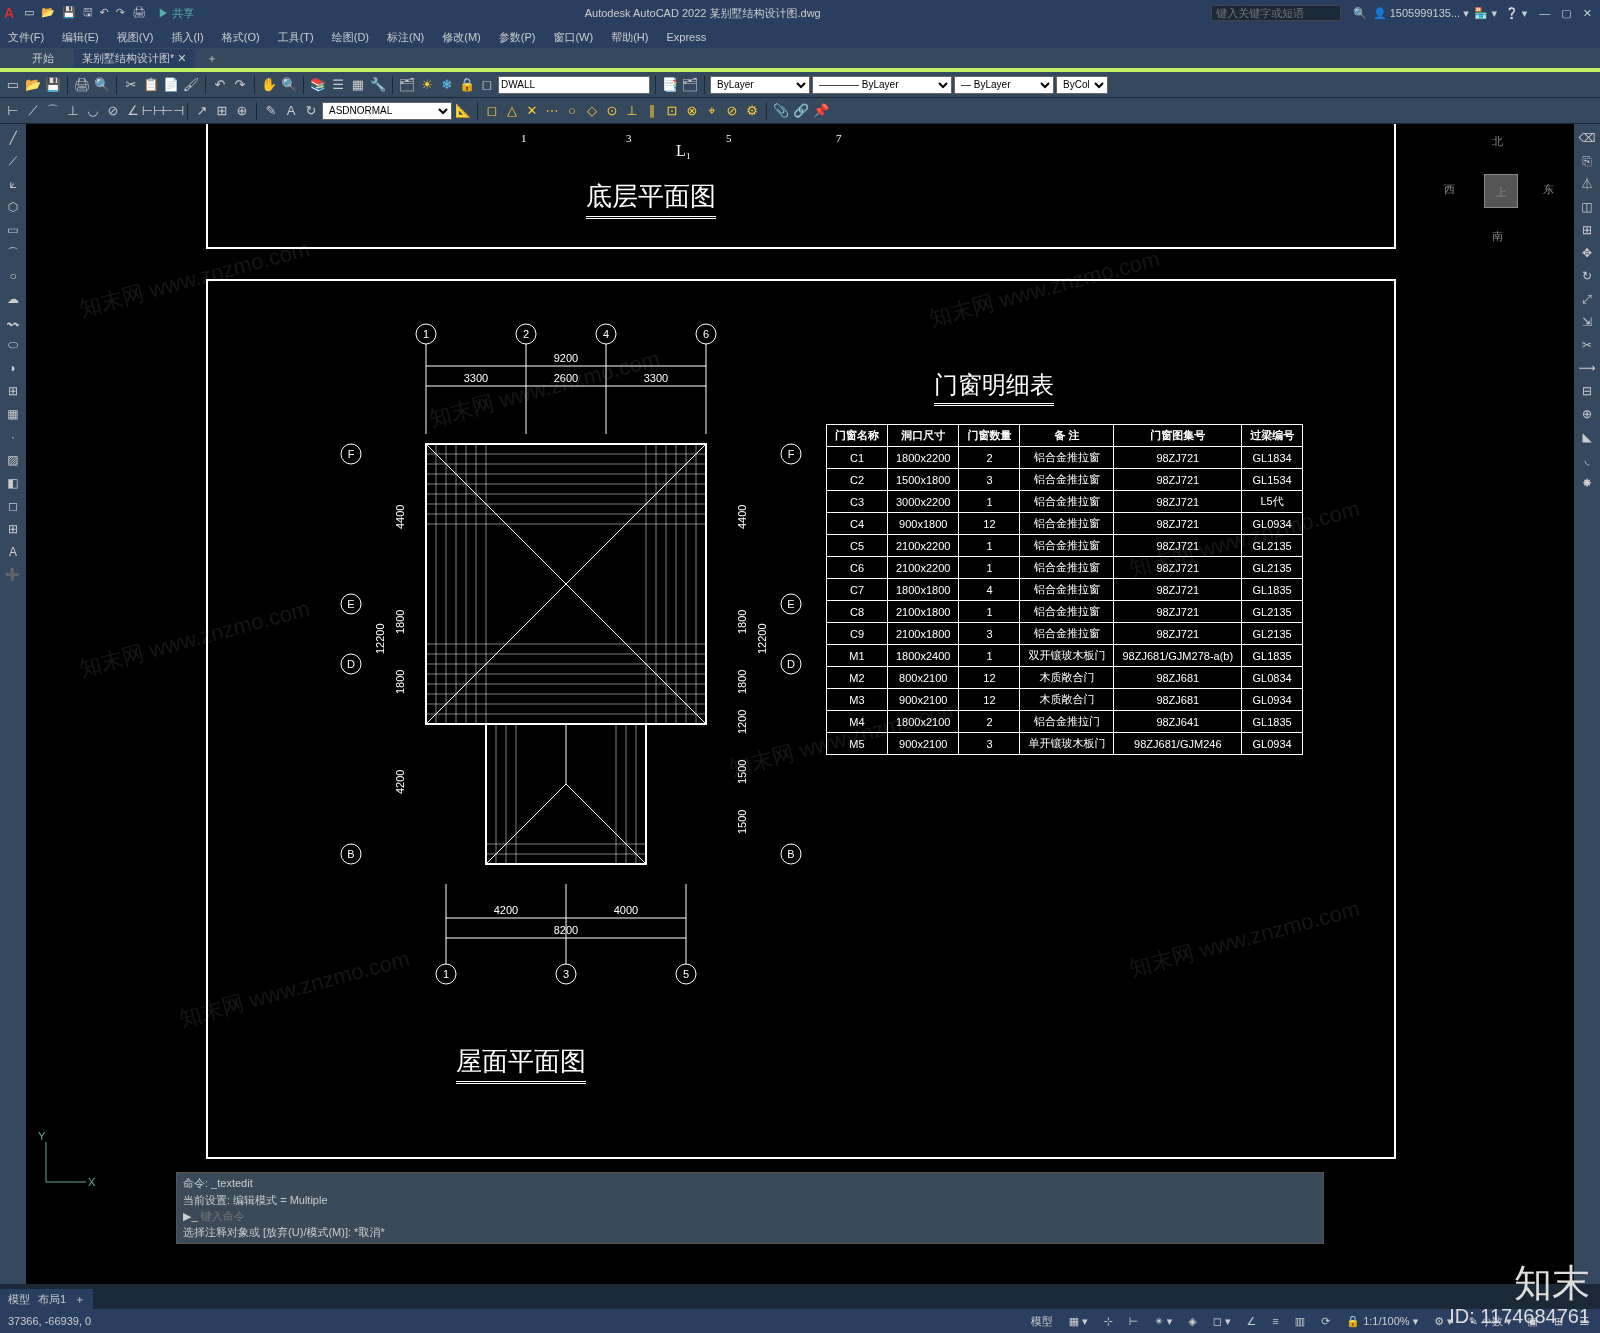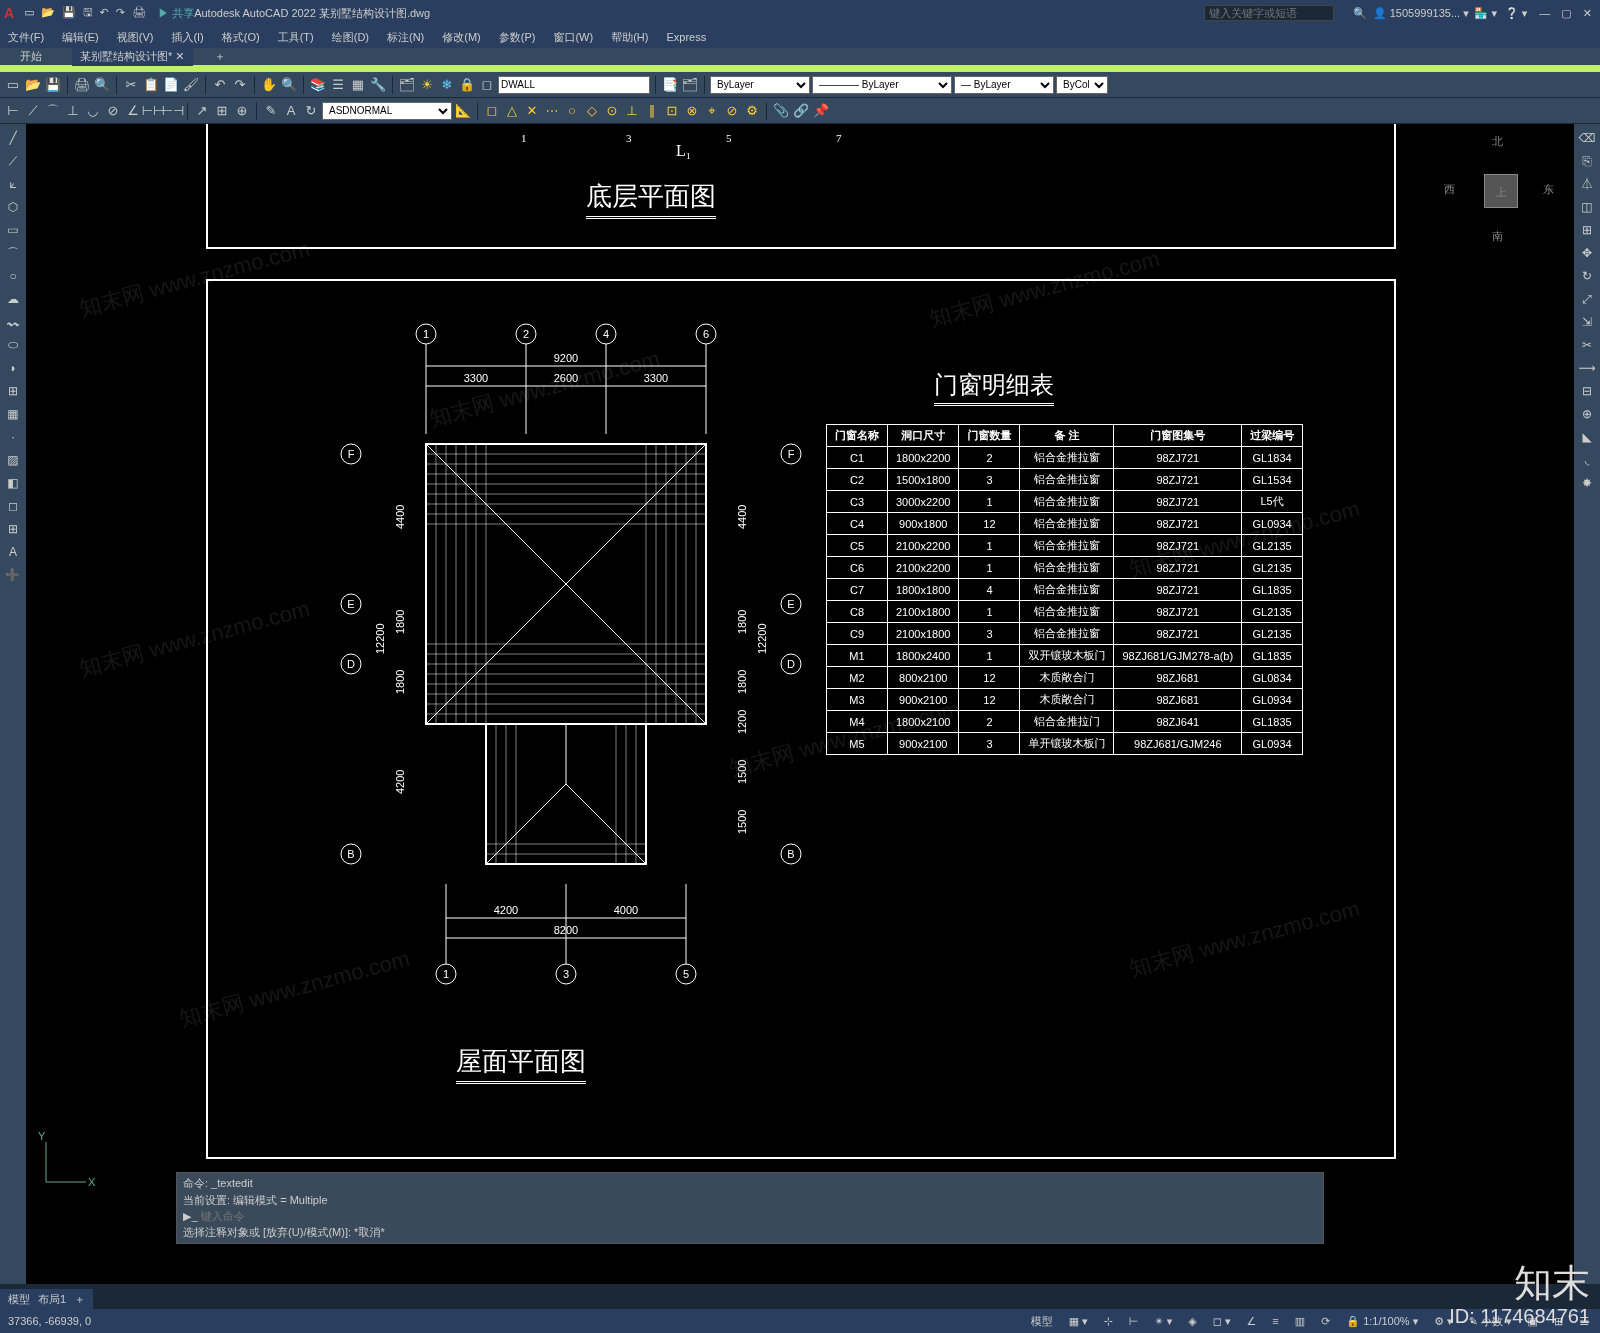--- a/index.html
+++ b/index.html
@@ -1,27 +1,27 @@
 <!DOCTYPE html>
 <html><head>
 <meta charset="utf-8">
 <style>
 *{margin:0;padding:0;box-sizing:border-box;font-family:"Microsoft YaHei",Arial,sans-serif;font-size:11px}
 body{background:#1b2838;color:#ccc;width:1600px;height:1333px;overflow:hidden;position:relative}
 .titlebar{background:#2a3f5f;height:26px;display:flex;align-items:center;padding:0 4px;color:#ccc}
 .titlebar .logo{color:#d62f2f;font-weight:bold;font-size:14px;margin-right:8px}
 .titlebar .tb-icons span{margin:0 2px;cursor:pointer}
 .titlebar .share{color:#5aa;margin-left:10px}
-.titlebar .title{flex:1;text-align:left;color:#ccc}
-.titlebar .search{background:#1a2838;border:1px solid #444;padding:1px 4px;width:130px;color:#888;margin-right:19px}
+.titlebar .title{flex:1;text-align:center;color:#ccc}
+.titlebar .search{background:#1a2838;border:1px solid #444;padding:1px 4px;width:130px;color:#888;margin-right:12px}
 .titlebar .user{margin:0 6px}
 .titlebar .wbtns span{margin:0 4px;cursor:pointer}
 .menubar{background:#2a3f5f;height:22px;display:flex;align-items:center;padding:0 8px;gap:18px;color:#ccc;font-size:11px}
 .menubar span{cursor:pointer}
-.tabbar{background:#34495e;height:24px;display:flex;align-items:center;padding:0 12px;gap:22px;border-bottom:7px solid #bef264}
+.tabbar{background:#34495e;height:24px;display:flex;align-items:center;padding:0 24px;gap:12px;border-bottom:4px solid #bef264}
 .tabbar .tab{padding:2px 8px;cursor:pointer}
 .tabbar .tab.active{background:#2a3f5f}
 .toolbar{background:#34495e;height:26px;display:flex;align-items:center;padding:0 4px;border-bottom:1px solid #1a2838;gap:2px}
 .toolbar .ico{width:18px;height:18px;display:inline-flex;align-items:center;justify-content:center;cursor:pointer;color:#ccc;font-size:13px}
 .toolbar .sep{width:1px;height:18px;background:#1a2838;margin:0 3px}
 .toolbar input,.toolbar select{background:#fff;border:1px solid #666;height:18px;font-size:10px;padding:0 2px}
 .toolbar .layer{width:152px;background:#fff}
 .toolbar .prop{width:100px}
 .main{display:flex;height:1160px}
 .ltools{width:26px;background:#34495e;display:flex;flex-direction:column;align-items:center;padding-top:4px;gap:3px}

